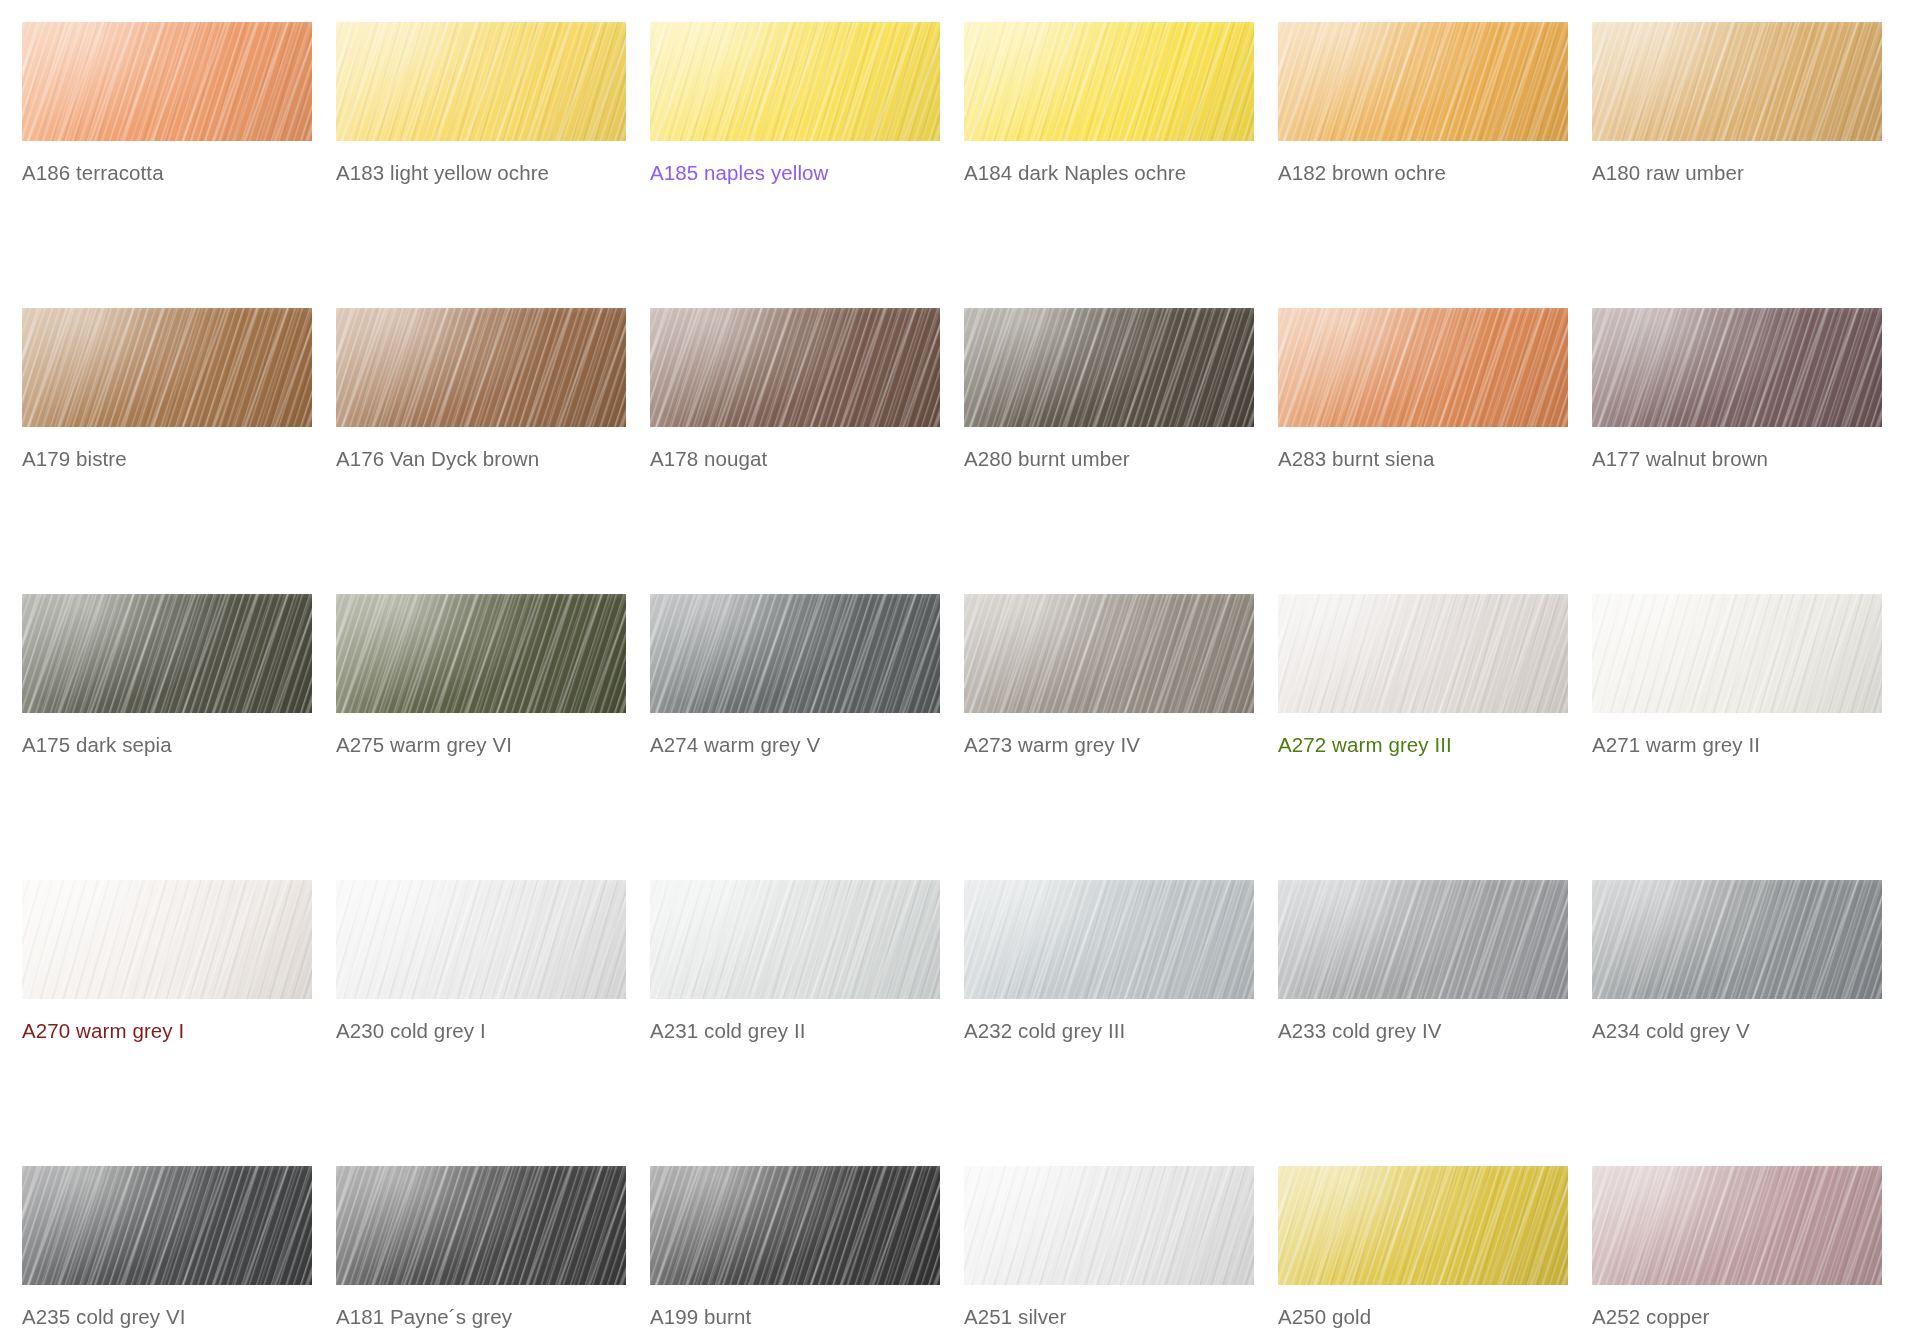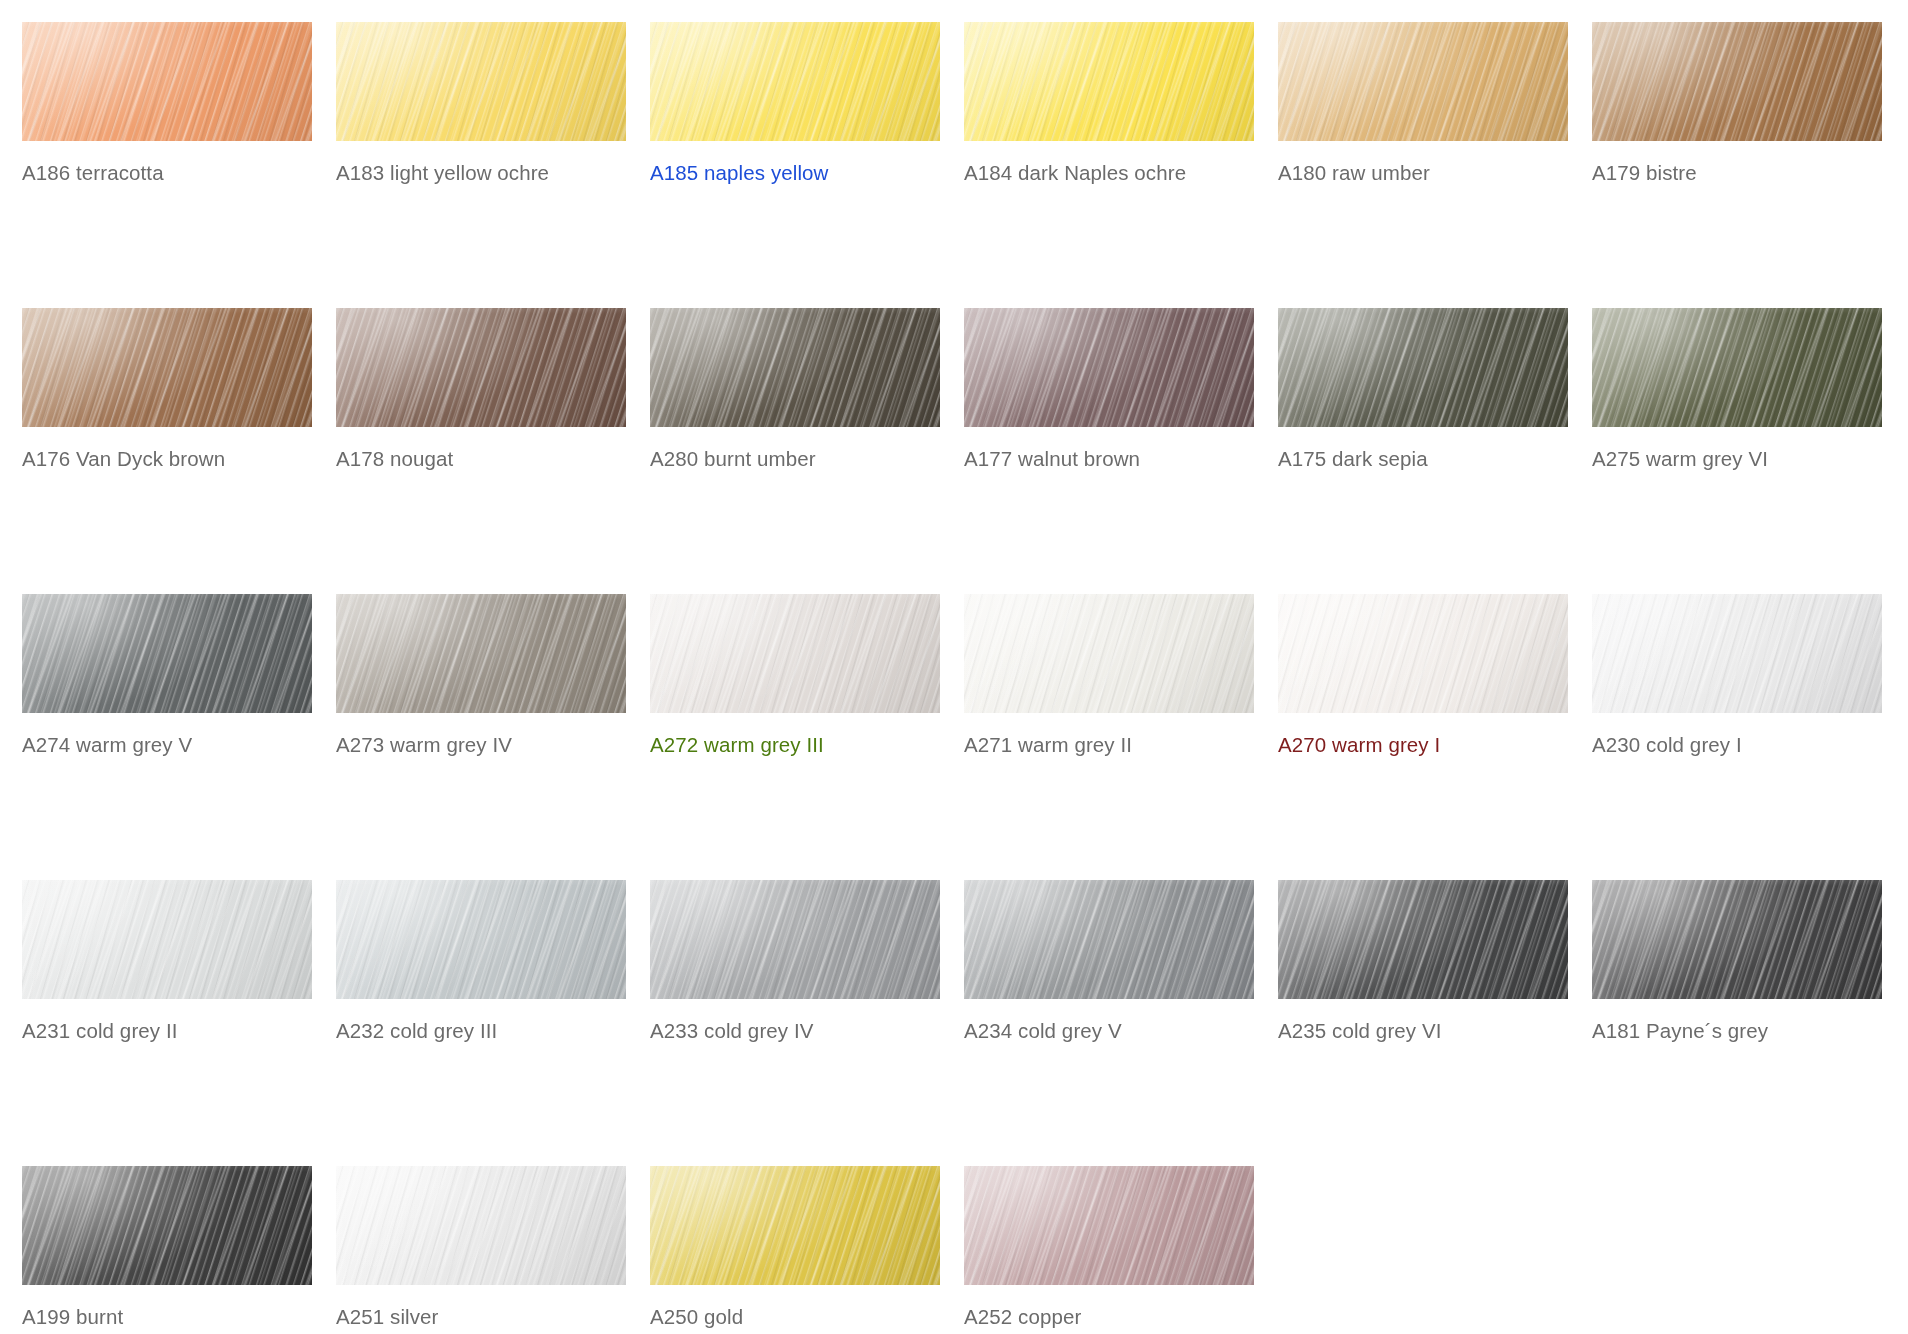--- a/index.html
+++ b/index.html
@@ -140,33 +140,42 @@
         </div>
         <div class="swatch-label" style="color: rgb(107, 107, 107);">A183 light yellow ochre</div>
       </div>
       <div class="swatch-cell">
         <div class="swatch-chip">
           <div class="base" style="background: linear-gradient(118deg, rgb(253, 239, 156) 0%, rgb(250, 227, 98) 46%, rgb(248, 221, 79) 100%);"></div>
           <div class="tex"></div>
           <div class="sheen"></div>
           <div class="edgefade"></div>
         </div>
-        <div class="swatch-label" style="color: #1d4ed8;">A185 naples yellow</div>
+        <div class="swatch-label" style="color: #8b5cf6;">A185 naples yellow</div>
       </div>
       <div class="swatch-cell">
         <div class="swatch-chip">
           <div class="base" style="background: linear-gradient(118deg, rgb(253, 240, 153) 0%, rgb(251, 228, 89) 46%, rgb(249, 222, 71) 100%);"></div>
           <div class="tex"></div>
           <div class="sheen"></div>
           <div class="edgefade"></div>
         </div>
         <div class="swatch-label" style="color: rgb(107, 107, 107);">A184 dark Naples ochre</div>
       </div>
       <div class="swatch-cell">
         <div class="swatch-chip">
+          <div class="base" style="background: linear-gradient(118deg, rgb(243, 205, 146) 0%, rgb(237, 180, 92) 46%, rgb(229, 167, 72) 100%);"></div>
+          <div class="tex"></div>
+          <div class="sheen"></div>
+          <div class="edgefade"></div>
+        </div>
+        <div class="swatch-label" style="color: rgb(107, 107, 107);">A182 brown ochre</div>
+      </div>
+      <div class="swatch-cell">
+        <div class="swatch-chip">
           <div class="base" style="background: linear-gradient(118deg, rgb(236, 208, 166) 0%, rgb(222, 181, 119) 46%, rgb(210, 165, 100) 100%);"></div>
           <div class="tex"></div>
           <div class="sheen"></div>
           <div class="edgefade"></div>
         </div>
         <div class="swatch-label" style="color: rgb(107, 107, 107);">A180 raw umber</div>
       </div>
       <div class="swatch-cell">
         <div class="swatch-chip">
           <div class="base" style="background: linear-gradient(118deg, rgb(200, 165, 128) 0%, rgb(168, 122, 80) 46%, rgb(150, 104, 63) 100%);"></div>
@@ -195,20 +204,29 @@
         <div class="swatch-label" style="color: rgb(107, 107, 107);">A178 nougat</div>
       </div>
       <div class="swatch-cell">
         <div class="swatch-chip">
           <div class="base" style="background: linear-gradient(118deg, rgb(139, 133, 122) 0%, rgb(93, 86, 74) 46%, rgb(75, 69, 59) 100%);"></div>
           <div class="tex"></div>
           <div class="sheen"></div>
           <div class="edgefade"></div>
         </div>
         <div class="swatch-label" style="color: rgb(107, 107, 107);">A280 burnt umber</div>
+      </div>
+      <div class="swatch-cell">
+        <div class="swatch-chip">
+          <div class="base" style="background: linear-gradient(118deg, rgb(238, 181, 140) 0%, rgb(222, 142, 92) 46%, rgb(212, 127, 76) 100%);"></div>
+          <div class="tex"></div>
+          <div class="sheen"></div>
+          <div class="edgefade"></div>
+        </div>
+        <div class="swatch-label" style="color: rgb(107, 107, 107);">A283 burnt siena</div>
       </div>
       <div class="swatch-cell">
         <div class="swatch-chip">
           <div class="base" style="background: linear-gradient(118deg, rgb(166, 143, 144) 0%, rgb(125, 101, 102) 46%, rgb(106, 83, 84) 100%);"></div>
           <div class="tex"></div>
           <div class="sheen"></div>
           <div class="edgefade"></div>
         </div>
         <div class="swatch-label" style="color: rgb(107, 107, 107);">A177 walnut brown</div>
       </div>

